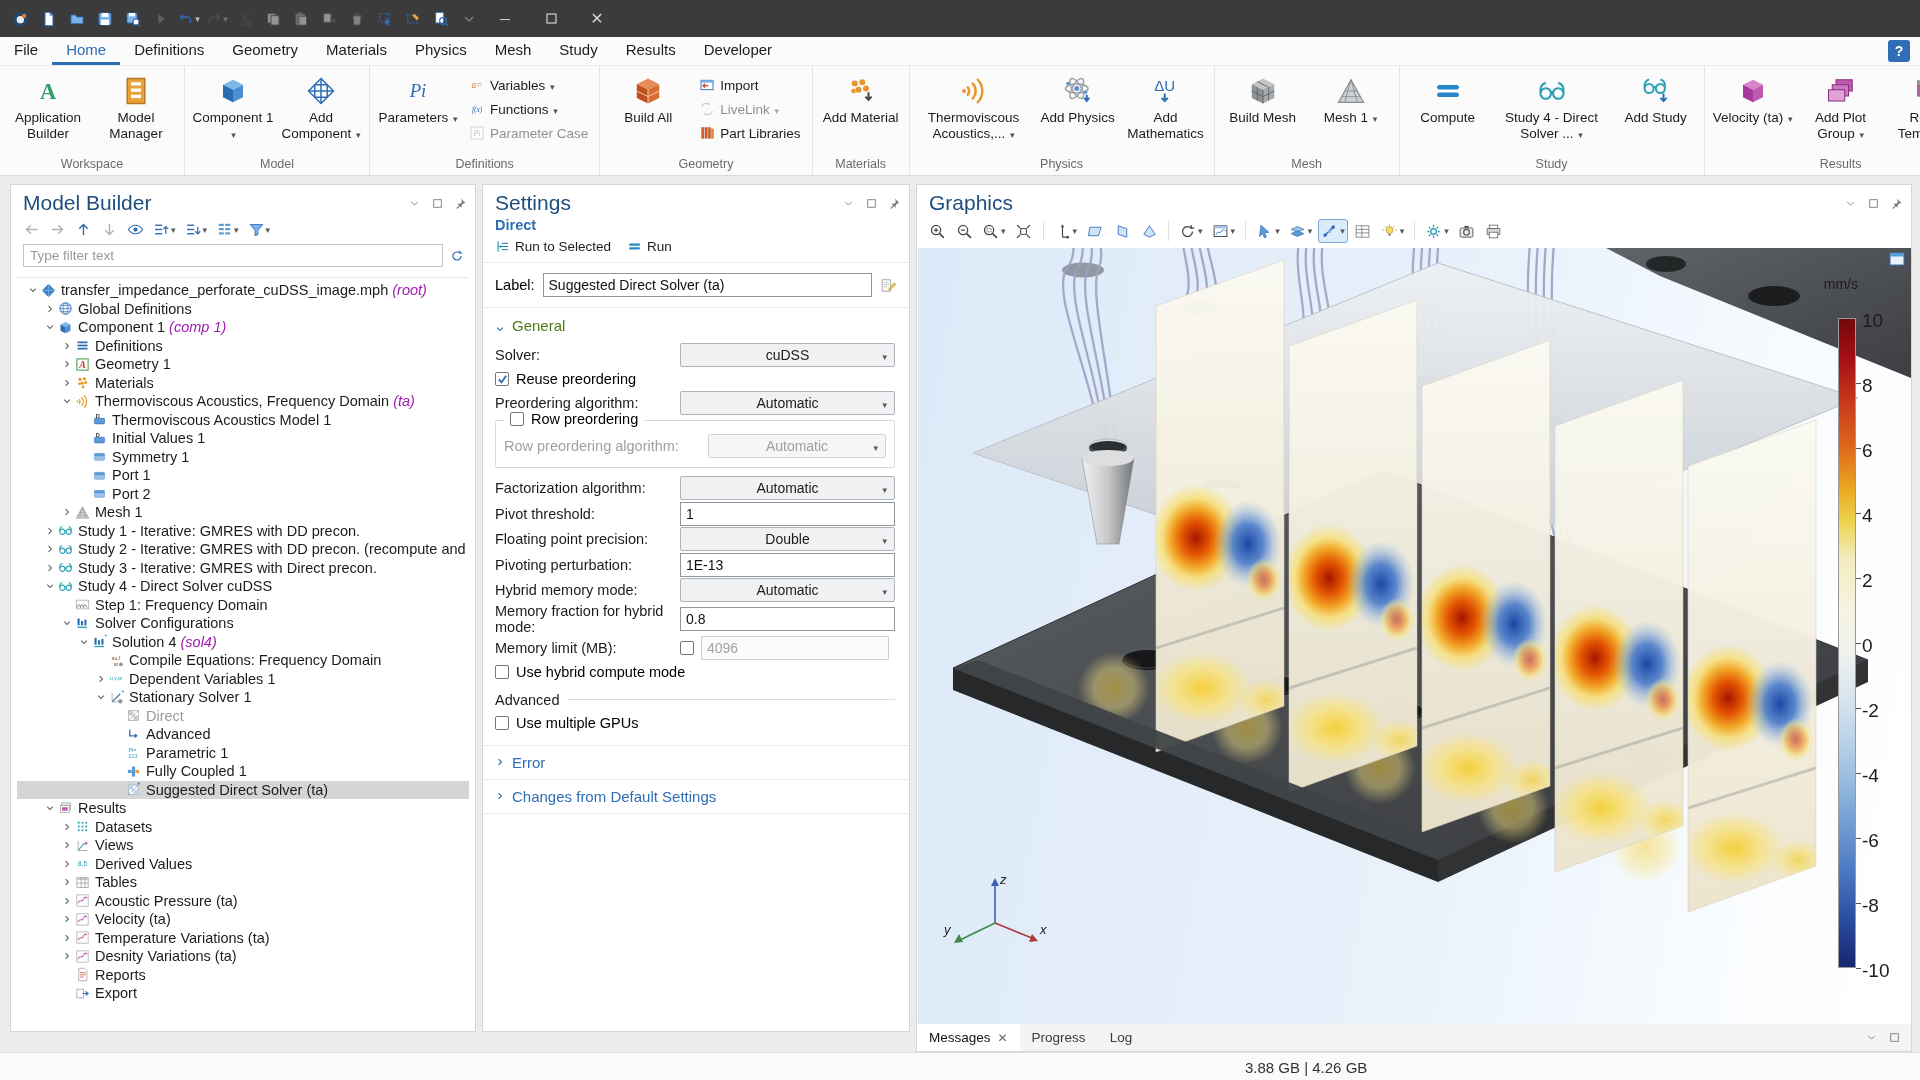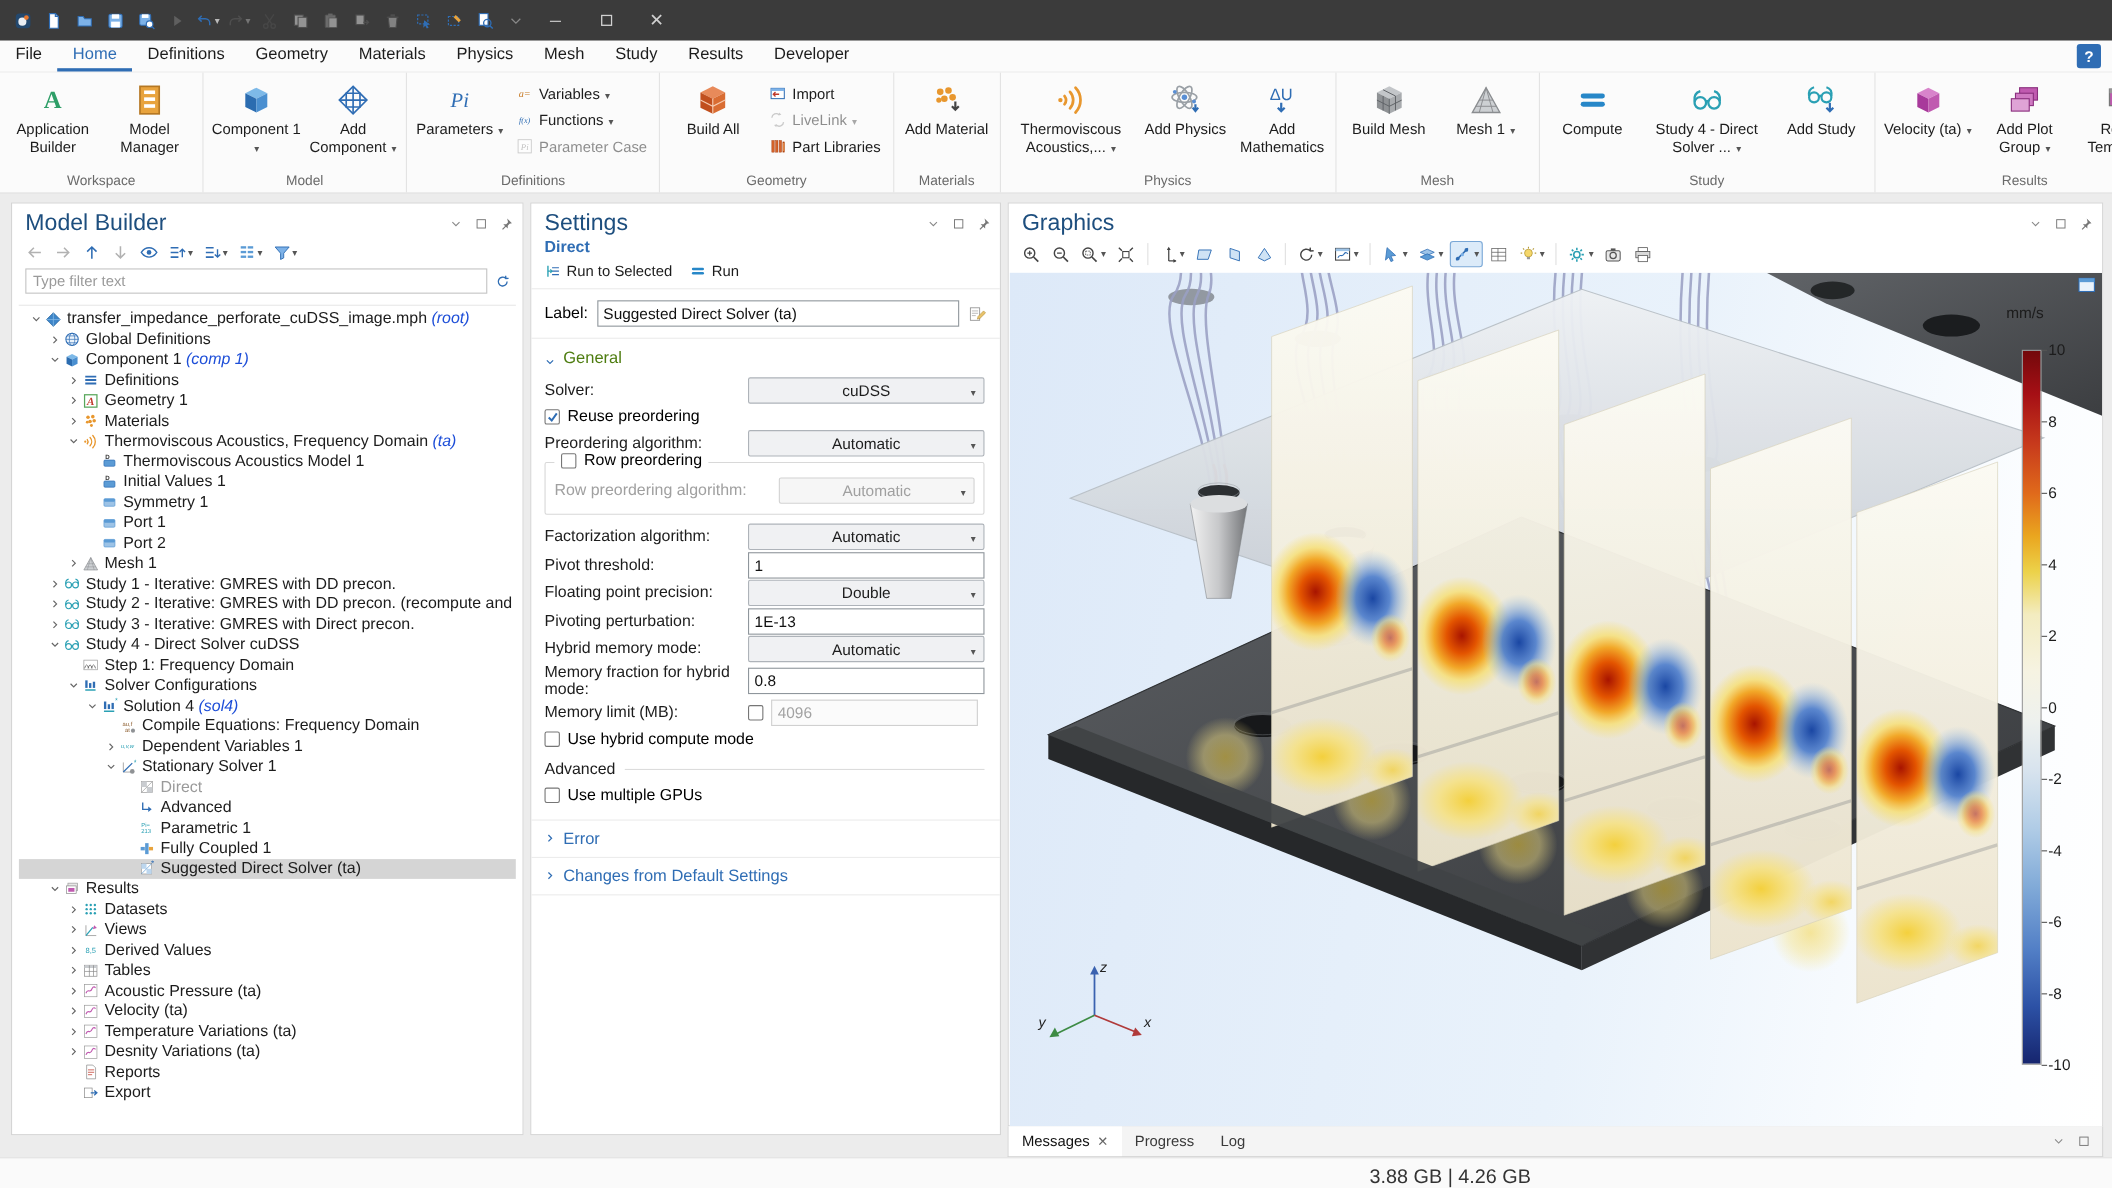--- a/index.html
+++ b/index.html
@@ -52,21 +52,21 @@
   .filter-row { display:flex; align-items:center; gap:6px; padding:0 10px 6px 12px; }
   .filter-input { flex:1; height:23px; border:1px solid #c4c4c4; font-size:13.5px; padding:0 6px; color:#333; font-family:"Liberation Sans",sans-serif; }
   .filter-input::placeholder { color:#9a9a9a; }
   .tree { position:absolute; left:6px; right:6px; top:92px; bottom:4px; border-top:1px solid #e8e8e8; overflow:hidden; padding-top:3px; }
   .trow { display:flex; align-items:center; height:18.5px; white-space:nowrap; font-size:14.5px; color:#1c1c1c; padding-right:4px; }
   .trow.sel { background:#d5d5d5; }
   .trow.graytxt .tlabel { color:#9a9a9a; }
   .texp { width:15px; display:flex; justify-content:center; align-items:center; flex:none; }
   .ticon { width:17px; display:flex; justify-content:center; align-items:center; flex:none; margin-right:4px; }
   .tlabel { overflow:hidden; text-overflow:clip; }
-  .tsuffix { font-style:italic; color:#1d4ed8; margin-left:4px; }
+  .tsuffix { font-style:italic; color:#a21caf; margin-left:4px; }
 
   
   #settings { left:482px; top:184px; width:428px; height:848px; }
   .set-sub { color:#2f6db4; font-size:14.5px; font-weight:bold; padding:0 12px; }
   .set-actions { display:flex; align-items:center; gap:16px; padding:6px 12px 8px; border-bottom:1px solid #ececec; }
   .set-action { display:flex; align-items:center; gap:5px; font-size:13.5px; color:#1c1c1c; }
   .label-row { display:flex; align-items:center; gap:8px; padding:10px 12px 10px; border-bottom:1px solid #ececec; }
   .label-row label { font-size:14.5px; }
   .label-input { flex:1; height:24px; border:1px solid #8f969c; font-size:14px; padding:0 5px; font-family:"Liberation Sans",sans-serif; color:#111; }
   .sec-head { display:flex; align-items:flex-end; gap:7px; color:#4d7c0f; font-size:15px; padding:9px 12px 4px; }
@@ -95,36 +95,36 @@
   #graphics { left:916px; top:184px; width:996px; height:840px; }
   .gtoolbar { display:flex; align-items:center; gap:3px; padding:2px 8px 4px; }
   .gbtn { height:24px; min-width:24px; display:flex; align-items:center; justify-content:center; border-radius:3px; border:1px solid transparent; padding:0 2px; gap:1px; }
   .gbtn.active { background:#dcebf9; border-color:#79a7d6; }
   .gdiv { width:1px; height:20px; background:#e0e0e0; margin:0 4px; }
   .canvas { position:absolute; left:1px; top:63px; width:993px; height:776px; background:linear-gradient(100deg,#dde9f8 0%,#e9f2fb 55%,#fbfdff 85%,#ffffff 100%); overflow:hidden; }
   .canvas svg.scene { position:absolute; left:0; top:0; }
   .cbar-unit { position:absolute; left:885px; top:28px; width:55px; text-align:right; font-size:14px; color:#1c1c1c; }
   .cbar { position:absolute; left:920px; top:70px; width:18px; height:650px; border:1px solid #9a9a9a;
     background:linear-gradient(to bottom,#73090b 0%,#a50f15 6%,#c73a1c 13%,#e06a1b 20%,#eaa61f 26%,#ecd24a 31%,#f3ecc0 37%,#f6f3e2 45%,#eef1ee 52%,#d7e3ee 59%,#b0cce6 67%,#82abd8 75%,#527fc6 84%,#2c51a5 92%,#16256e 100%); }
-  .cbar-tick { position:absolute; left:944px; width:40px; height:16px; font-size:14px; color:#1c1c1c; }
+  .cbar-tick { position:absolute; left:944px; width:40px; height:16px; font-size:19px; color:#1c1c1c; }
   .cbar-line { position:absolute; left:938px; width:5px; height:1px; background:#555; }
   .corner-ic { position:absolute; right:6px; top:4px; }
   .triad { position:absolute; left:22px; top:620px; }
 
   
   .msgbar { position:absolute; left:916px; top:1024px; width:996px; height:28px; background:#f4f4f4; border:1px solid #d5d5d5; border-top:none; display:flex; align-items:stretch; }
   .mtab { display:flex; align-items:center; gap:7px; padding:0 12px; font-size:13.5px; color:#3a3a3a; }
   .mtab.active { background:#fff; color:#111; }
   .mtab .x { color:#666; font-size:12px; }
   .mspacer { flex:1; }
   .micons { display:flex; align-items:center; gap:10px; padding-right:10px; }
 
   
   .statusbar { position:absolute; left:0; top:1052px; width:1920px; height:28px; background:#fafafa; border-top:1px solid #e0e0e0; }
-  .statusmem { position:absolute; left:1245px; top:6px; font-size:18px; color:#333; }
+  .statusmem { position:absolute; left:1245px; top:6px; font-size:15px; color:#333; }
 </style>
 </head>
 <body>
 
 <div class="app">
 
   <div class="titlebar">
     <div class="qicons" id="qicons">
         <div class="qbtn">
           <svg viewBox="0 0 24 24" width="16" height="16">

